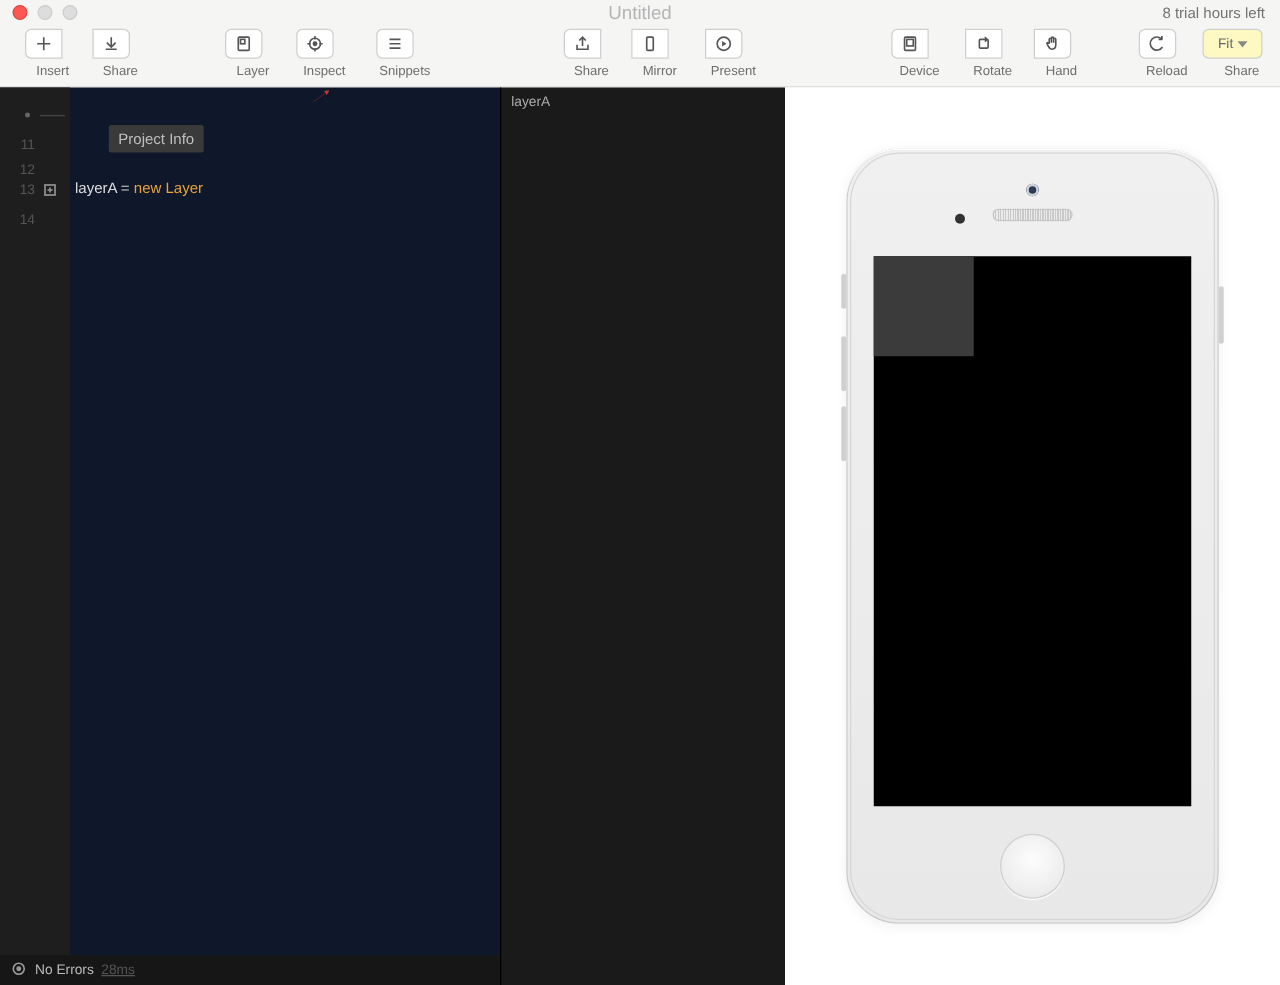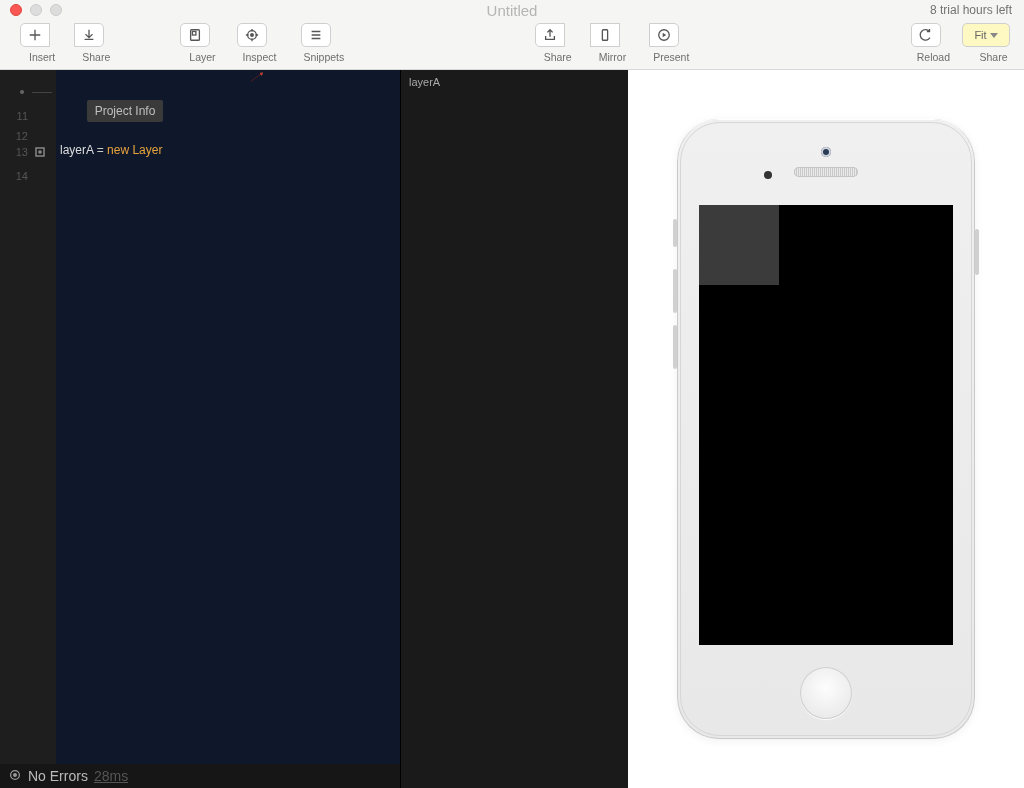--- a/index.html
+++ b/index.html
@@ -40,21 +40,21 @@
   .gut-fold { width:12px; height:12px; margin-left:6px; display:flex; align-items:center; justify-content:center; }
   .gut-fold svg { width:10px; height:10px; stroke:#888; }
   .code { position:absolute; left:60px; right:4px; top:0; }
   .code-line { height:20px; line-height:20px; white-space:pre; }
   .tok-var { color:#ddd; }
   .tok-op  { color:#ccc; }
   .tok-kw  { color:#e8a33d; }
   .tok-cls { color:#e8a33d; }
   .badge   { display:inline-block; background:#3a3a3a; color:#bfbfbf; padding:1px 8px; border-radius:2px; font-size:12px; }
 
-  .statusbar { position:absolute; left:0; right:0; bottom:0; height:24px; background:#161616; color:#bbb; font-size:14px; display:flex; align-items:center; padding-left:8px; gap:6px; }
+  .statusbar { position:absolute; left:0; right:0; bottom:0; height:24px; background:#161616; color:#bbb; font-size:11px; display:flex; align-items:center; padding-left:8px; gap:6px; }
   .statusbar .dim { color:#555;text-decoration:underline; }
 
   
   .layertree { width:228px; background:#1a1a1a; border-left:1px solid #000; position:relative; color:#888; font-size:11px; }
   .layertree .item { position:absolute; top:6px; left:8px; color:#aaa; }
 
   
   .preview { flex:1; background:#fff; position:relative; display:flex; align-items:center; justify-content:center; }
 
   
@@ -173,20 +173,48 @@
             <circle cx="8" cy="8" r="6"></circle>
             <path d="M6.5 5.5v5l4-2.5z" fill="#555" stroke="none"></path>
           </svg>
         </div>
       <div class="lbl">Present</div>
     </div>
   </div>
 
   <div class="tb-flex"></div>
 
+  <div class="tb-group">
+    <div class="tb-btn joined-l">
+      <div class="ico">
+          <svg viewBox="0 0 16 16">
+            <rect x="3" y="2" width="10" height="12" rx="1"></rect>
+            <rect x="5" y="4" width="6" height="6"></rect>
+          </svg>
+        </div>
+      <div class="lbl">Device</div>
+    </div>
+    <div class="tb-btn joined-m">
+      <div class="ico">
+          <svg viewBox="0 0 16 16">
+            <rect x="4" y="4" width="8" height="8" rx="1"></rect>
+            <path d="M9 2l2 2-2 2"></path>
+          </svg>
+        </div>
+      <div class="lbl">Rotate</div>
+    </div>
+    <div class="tb-btn joined-r">
+      <div class="ico">
+          <svg viewBox="0 0 16 16">
+            <path d="M5 8V4a1 1 0 012 0v3V3a1 1 0 012 0v4V4a1 1 0 012 0v5c0 3-2 4-3.5 4S5 12 4 10l-1-2c-.5-1 1-2 2 0z"></path>
+          </svg>
+        </div>
+      <div class="lbl">Hand</div>
+    </div>
+  </div>
 
   <div style="width:28px"></div>
 
   <div class="tb-group">
     <div class="tb-btn">
       <div class="ico">
           <svg viewBox="0 0 16 16">
             <path d="M12 4a6 6 0 10.5 7"></path>
             <path d="M12 1v3h-3"></path>
           </svg>

